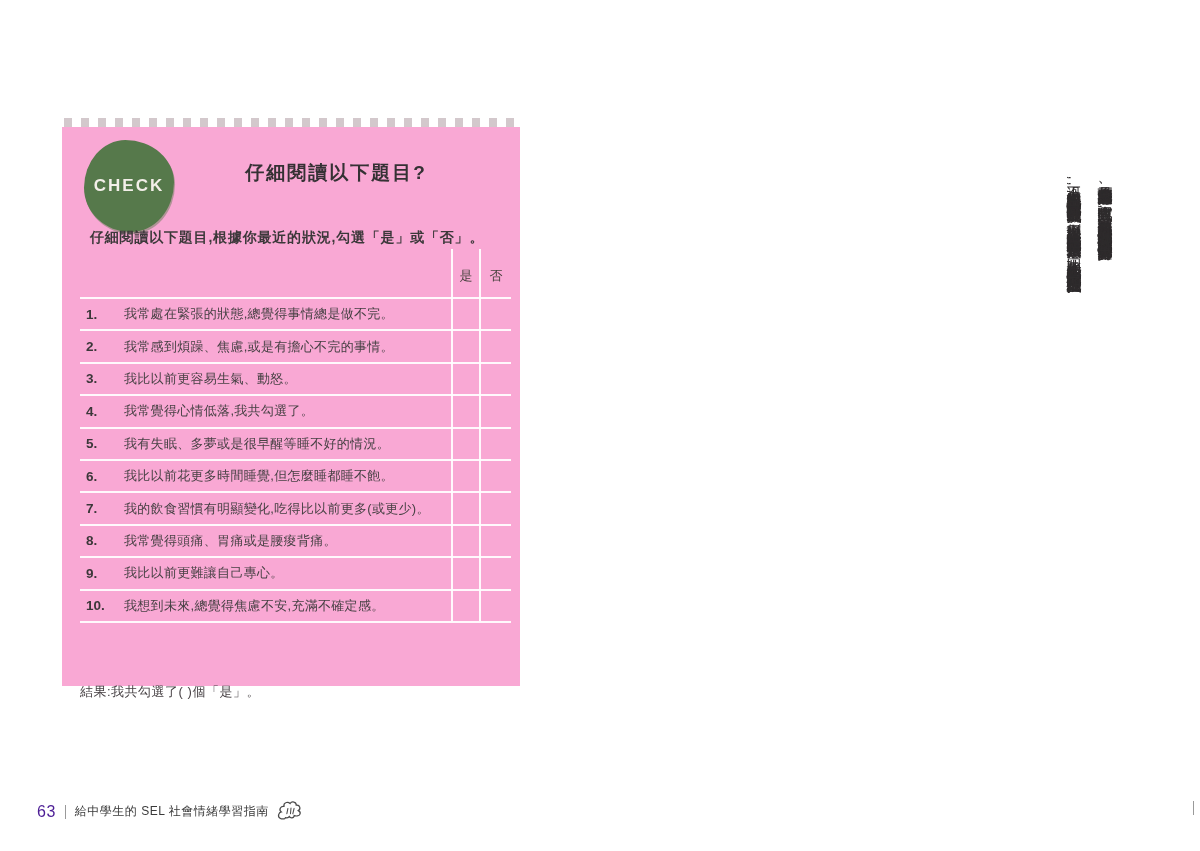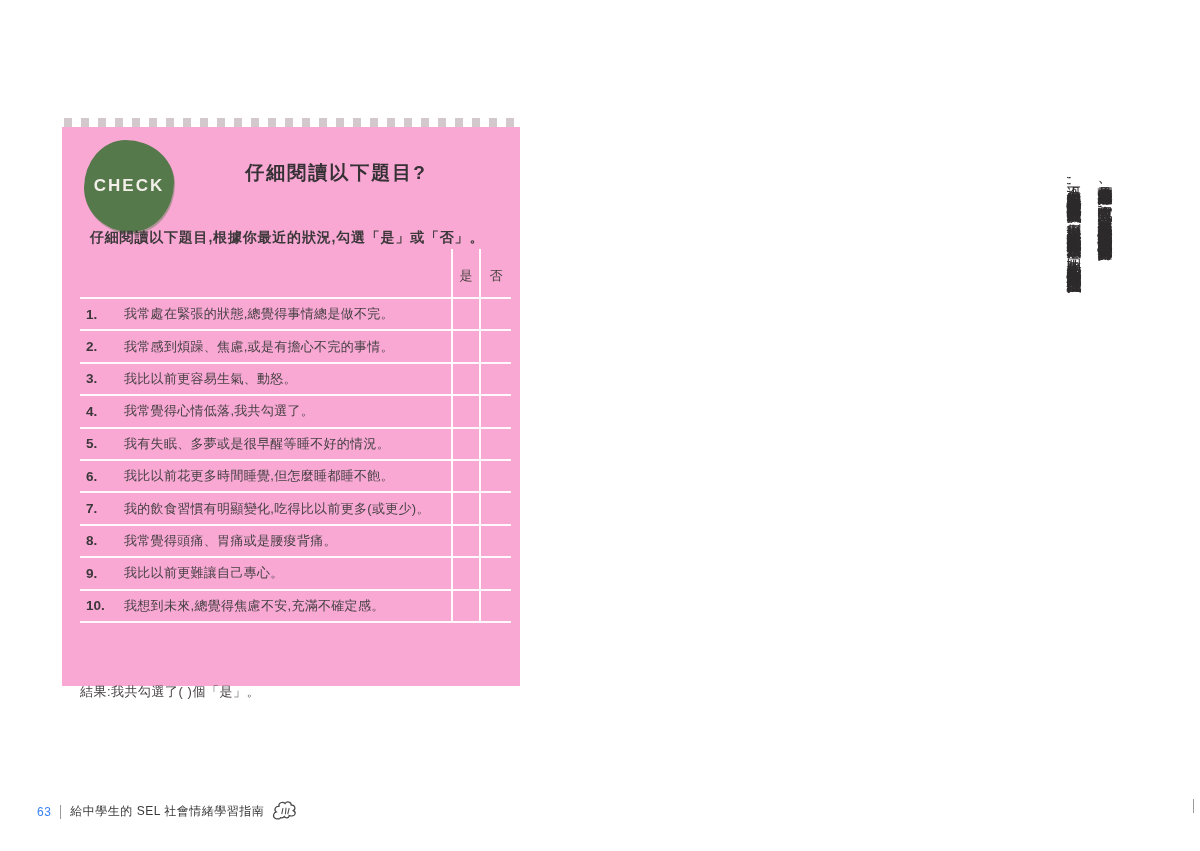--- a/index.html
+++ b/index.html
@@ -48,21 +48,21 @@
   .vtext p{margin:0;text-indent:2em;}
 
   
   .footer-left,.footer-right{position:absolute;top:799px;display:flex;align-items:center;
     font-size:12px;color:#3a3a3a;letter-spacing:.5px;}
   .footer-left{left:37px;}
   .footer-right{left:1184px;}
   .fdiv{width:1px;height:14px;background:#9a9a9a;margin:0 9px;}
   .cloud{margin-left:7px;display:block;}
 
-  .pgnum{font-size:12px;color:#3b82f6;}
+  .pgnum{font-size:16px;color:#4c1d95;}
 </style>
 </head>
 <body>
 
 <div class="spread">
 
   <div class="card">
 
     <div class="badge">
       <span>CHECK</span>

